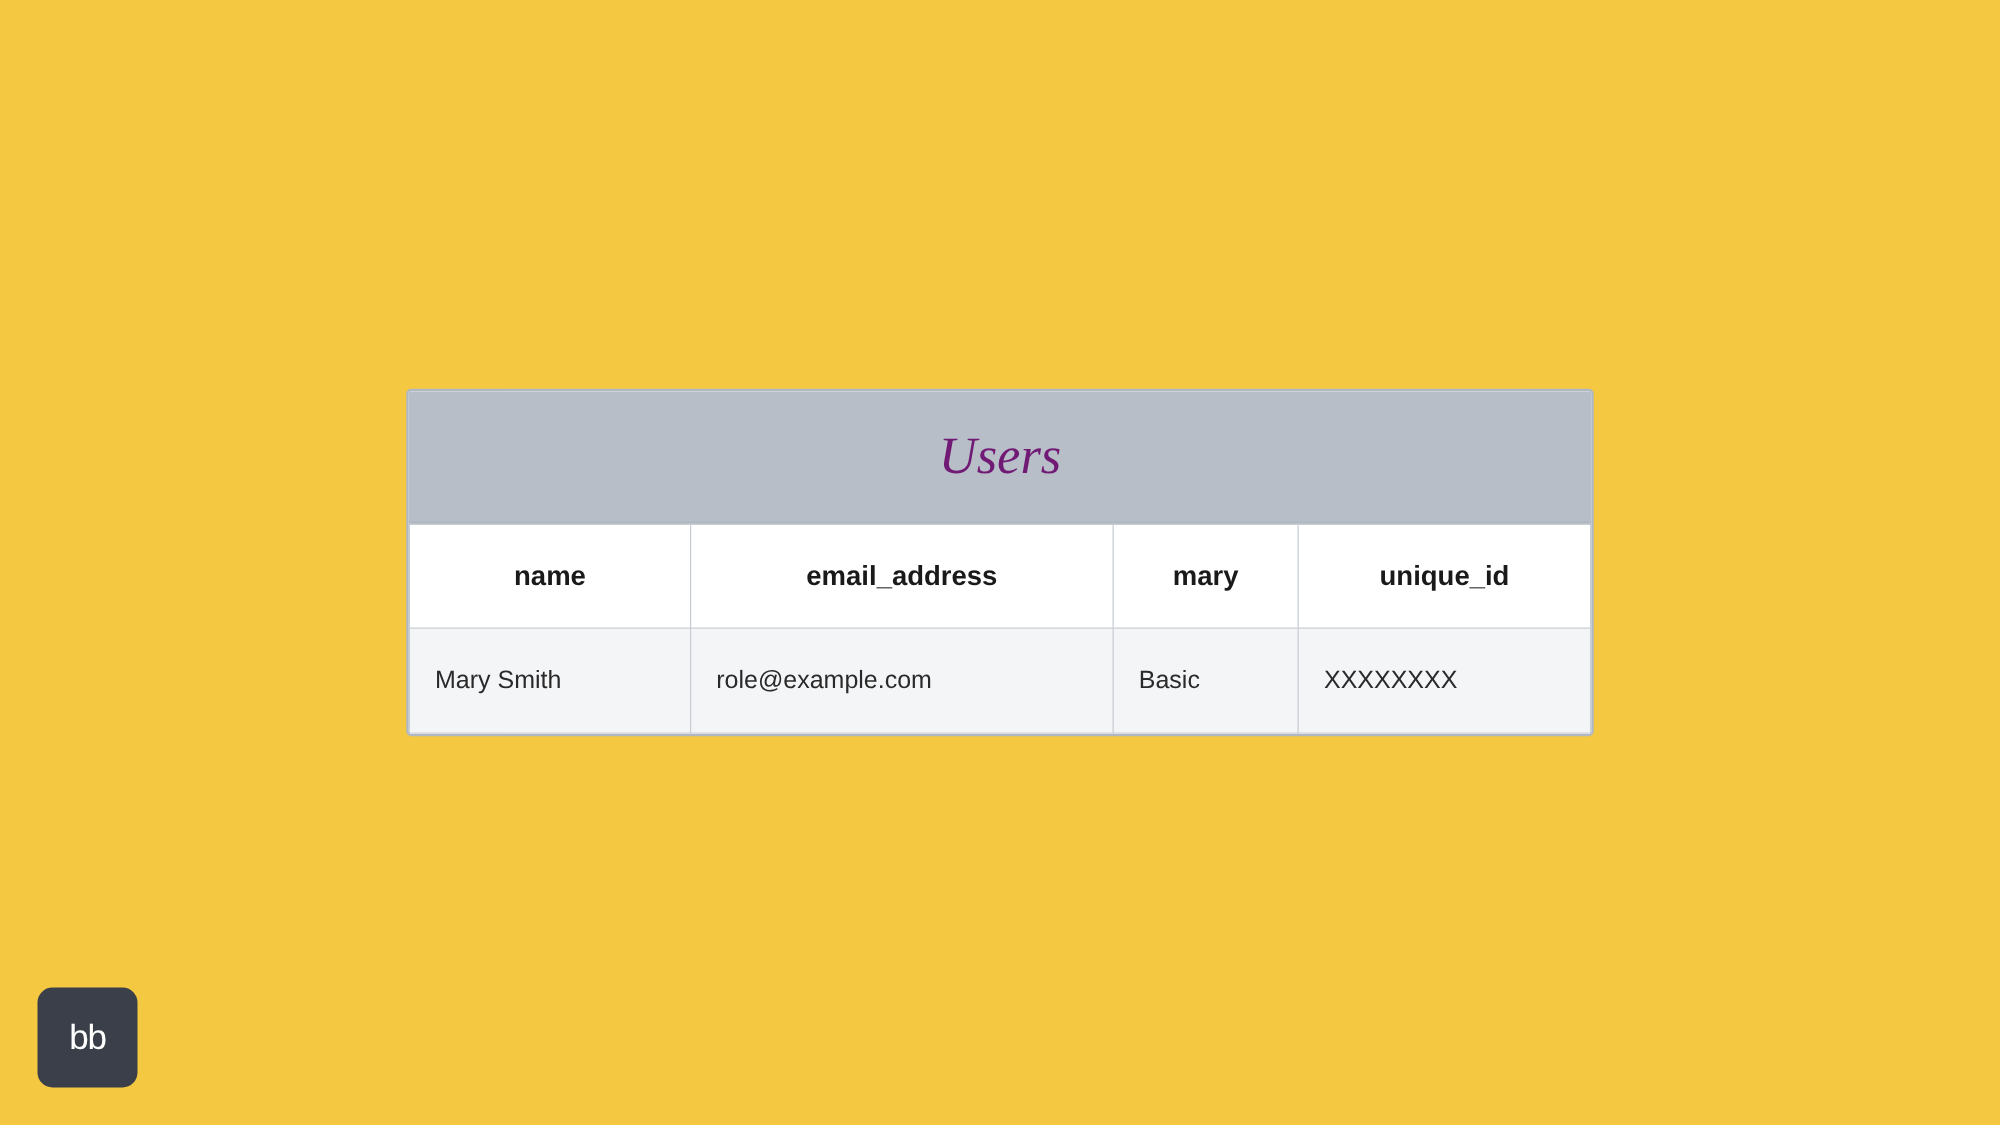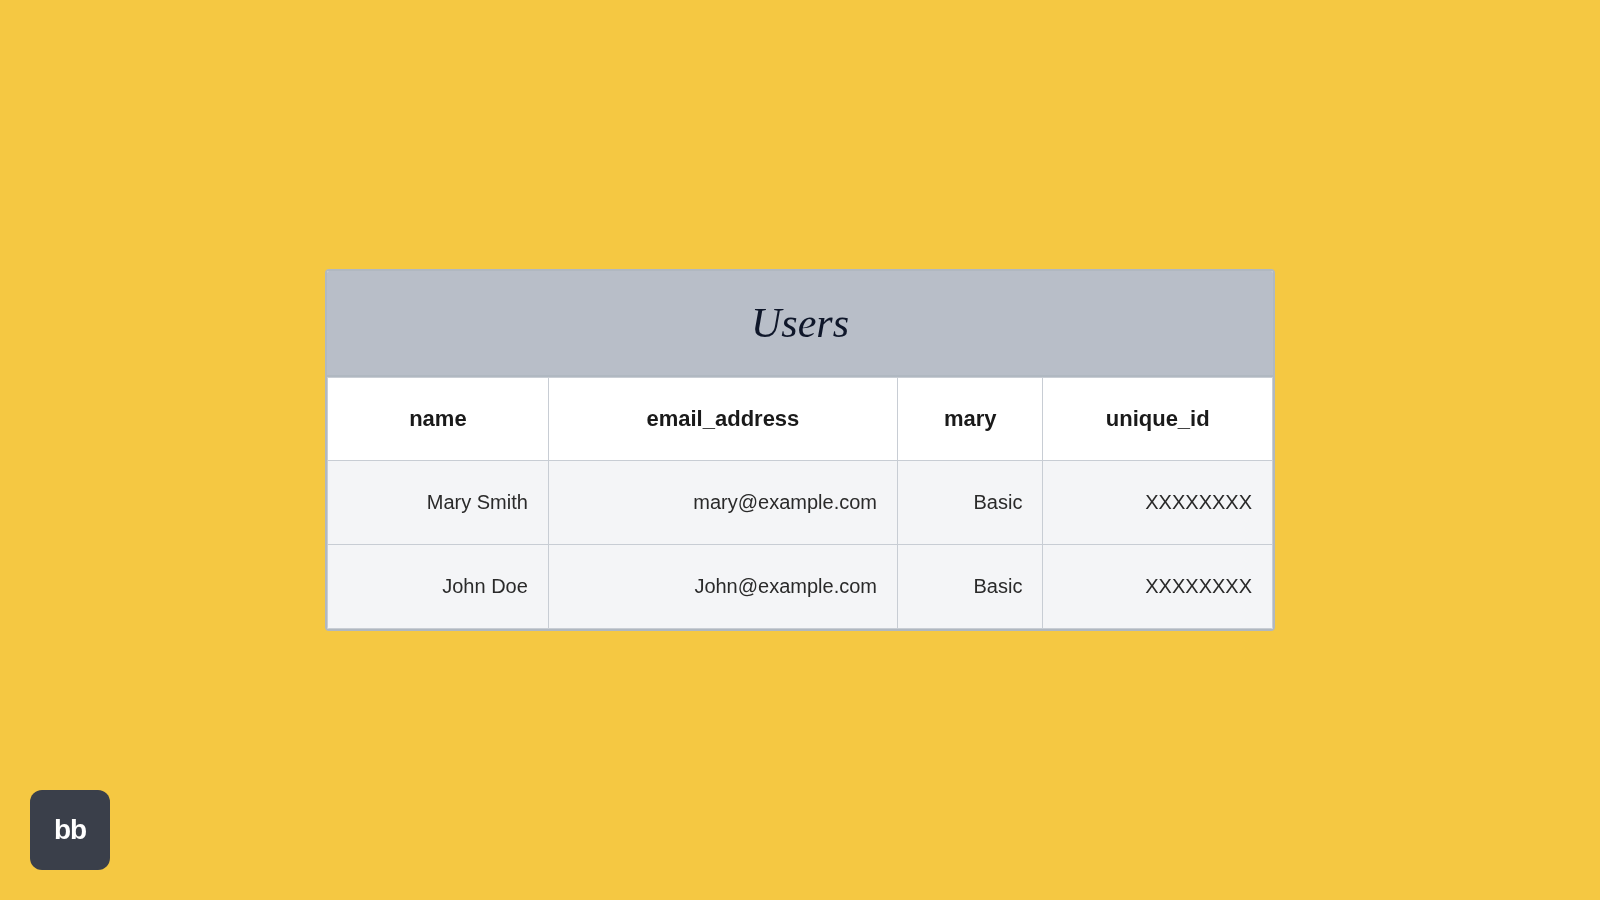--- a/index.html
+++ b/index.html
@@ -28,21 +28,21 @@
       background: #fff;
     }
 
     .table-title {
       background-color: #b8bec8;
       text-align: center;
       padding: 28px 20px;
       font-style: italic;
       font-size: 42px;
       font-family: Georgia, serif;
-      color: #0f172a;
+      color: #701a75;
       border-bottom: 2px solid #b0b8c1;
     }
 
     table {
       width: 100%;
       border-collapse: collapse;
     }
 
     thead tr th {
       border: 1px solid #c8cdd4;
@@ -52,21 +52,21 @@
       font-weight: bold;
       font-family: Arial, sans-serif;
       color: #1a1a1a;
       background-color: #fff;
       margin-left: 36px;
     }
 
     tbody tr td {
       border: 1px solid #c8cdd4;
       padding: 30px 20px;
-      text-align: right;
+      text-align: left;
       font-size: 20px;
       font-family: Arial, sans-serif;
       color: #2a2a2a;
       background-color: #f4f5f7;
     }
 
     .logo-badge {
       position: absolute;
       bottom: 30px;
       left: 30px;
@@ -75,21 +75,21 @@
       background-color: #3a3f4a;
       border-radius: 12px;
       display: flex;
       align-items: center;
       justify-content: center;
     }
 
     .logo-text {
       color: #fff;
       font-size: 28px;
-      font-weight: bold;
+      font-weight: normal;
       font-family: Arial, sans-serif;
       letter-spacing: -1px;
     }
   </style>
 </head>
 <body>
 
 <div class="table-container">
   <div class="table-title">Users</div>
   <table>
@@ -97,27 +97,21 @@
       <tr>
         <th>name</th>
         <th>email_address</th>
         <th>mary</th>
         <th>unique_id</th>
       </tr>
     </thead>
     <tbody id="table-body">
     <tr>
           <td>Mary Smith</td>
-          <td>mary@example.com</td>
-          <td>Basic</td>
-          <td>XXXXXXXX</td>
-        </tr>
-        <tr>
-          <td>John Doe</td>
-          <td>John@example.com</td>
+          <td>role@example.com</td>
           <td>Basic</td>
           <td>XXXXXXXX</td>
         </tr>
       </tbody>
   </table>
 </div>
 
 <div class="logo-badge">
   <span class="logo-text">bb</span>
 </div>

